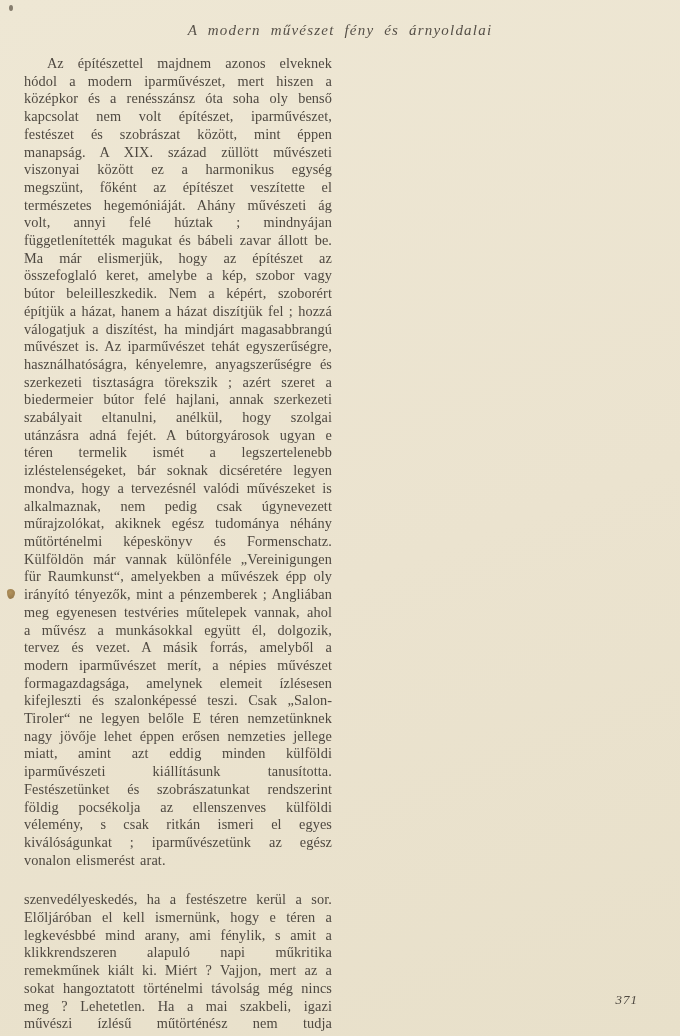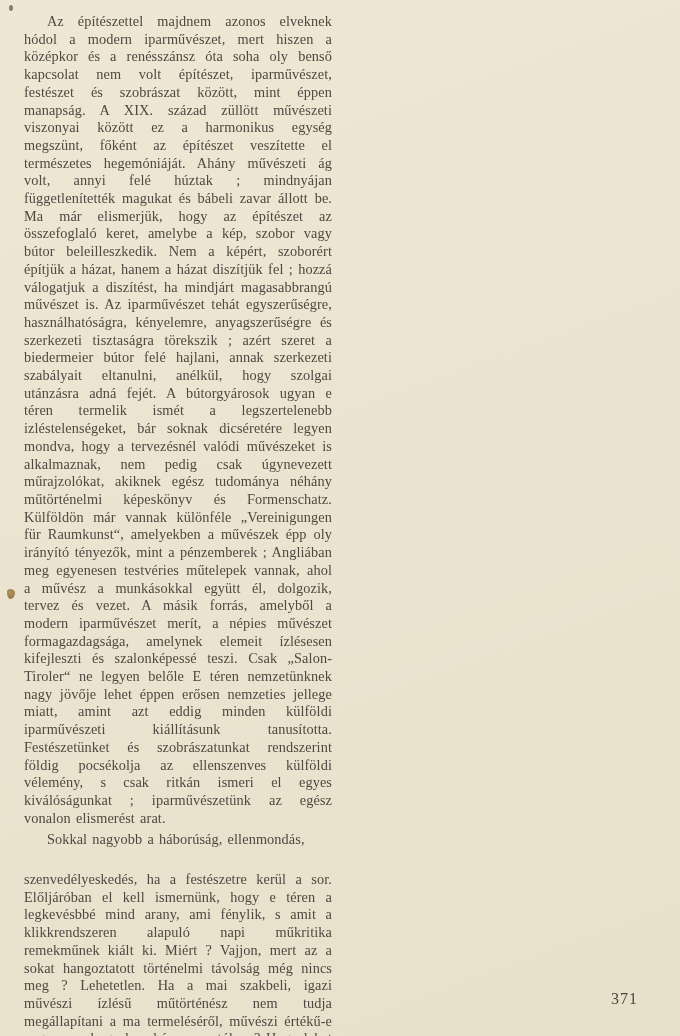--- a/index.html
+++ b/index.html
@@ -42,23 +42,24 @@
     hyphens: auto;
   }
   .col p { margin: 0; }
   .col p.indent { text-indent: 1.6em; }
   .col p + p { margin-top: 4px; }
 
   .page-number {
     position: absolute;
     right: 42px;
     bottom: 28px;
-    font-size: 16px;
+    font-size: 13px;
     letter-spacing: 1px;
     color: #4e4840;
+    font-style: italic;
   }
 
   
   .speck-top-left {
     position: absolute; left: 9px; top: 5px;
     width: 4px; height: 6px;
     background: #6b6354; border-radius: 50%;
     opacity: .8;
   }
   .ink-blot {
@@ -67,26 +68,26 @@
     background: radial-gradient(circle at 40% 35%, #a98549, #7e5d2c);
     border-radius: 46% 54% 60% 40% / 30% 40% 60% 70%;
     opacity: .85;
   }
 </style>
 </head>
 <body>
 
 <div class="page">
 
+  <div class="running-header">A modern művészet fény és árnyoldalai</div>
 
   <div class="columns">
 
     <div class="col">
       <p class="indent">Az építészettel majdnem azonos elveknek hódol a modern iparművészet, mert hiszen a középkor és a renésszánsz óta soha oly benső kapcsolat nem volt építészet, iparművészet, festészet és szobrászat között, mint éppen manapság. A XIX. század züllött művészeti viszonyai között ez a harmonikus egység megszünt, főként az építészet veszítette el természetes hegemóniáját. Ahány művészeti ág volt, annyi felé húztak ; mindnyájan függetlenítették magukat és bábeli zavar állott be. Ma már elismerjük, hogy az építészet az összefoglaló keret, amelybe a kép, szobor vagy bútor beleilleszkedik. Nem a képért, szoborért építjük a házat, hanem a házat diszítjük fel ; hozzá válogatjuk a diszítést, ha mindjárt magasabbrangú művészet is. Az iparművészet tehát egyszerűségre, használhatóságra, kényelemre, anyagszerűségre és szerkezeti tisztaságra törekszik ; azért szeret a biedermeier bútor felé hajlani, annak szerkezeti szabályait eltanulni, anélkül, hogy szolgai utánzásra adná fejét. A bútorgyárosok ugyan e téren termelik ismét a legszertelenebb izléstelenségeket, bár soknak dicséretére legyen mondva, hogy a tervezésnél valódi művészeket is alkalmaznak, nem pedig csak úgynevezett műrajzolókat, akiknek egész tudománya néhány műtörténelmi képeskönyv és Formenschatz. Külföldön már vannak különféle „Vereinigungen für Raumkunst“, amelyekben a művészek épp oly irányító tényezők, mint a pénzemberek ; Angliában meg egyenesen testvéries műtelepek vannak, ahol a művész a munkásokkal együtt él, dolgozik, tervez és vezet. A másik forrás, amelyből a modern iparművészet merít, a népies művészet formagazdagsága, amelynek elemeit ízlésesen kifejleszti és szalonképessé teszi. Csak „Salon-Tiroler“ ne legyen belőle E téren nemzetünknek nagy jövője lehet éppen erősen nemzeties jellege miatt, amint azt eddig minden külföldi iparművészeti kiállításunk tanusította. Festészetünket és szobrászatunkat rendszerint földig pocsékolja az ellenszenves külföldi vélemény, s csak ritkán ismeri el egyes kiválóságunkat ; iparművészetünk az egész vonalon elismerést arat.</p>
-      <p class="indent">Sokkal nagyobb a háborúság, ellenmondás,</p>
     </div>
 
     <div class="col">
       <p>szenvedélyeskedés, ha a festészetre kerül a sor. Előljáróban el kell ismernünk, hogy e téren a legkevésbbé mind arany, ami fénylik, s amit a klikkrendszeren alapuló napi műkritika remekműnek kiált ki. Miért ? Vajjon, mert az a sokat hangoztatott történelmi távolság még nincs meg ? Lehetetlen. Ha a mai szakbeli, igazi művészi ízlésű műtörténész nem tudja megállapítani a ma termeléséről, művészi értékű-e vagy sem, hogy lesz képes az utókor ? Hogy lehet akkor bizakodni a műtörténésznek a multra vonatkozó ítéletében ? Itt nincs arról szó, amiről a történetírásnál lehet, hogy még több adat jut idővel napvilágra, amely valamely történelmi eseményt jobban megvilágít és tisztába hoz. A művészet terén teljesen befejezett műtárgyról kell ítéletet mondani, ami soha sem fog többé megváltozni ; arról tehát ma vagy századok mulva egyként lehet és kell véleményt mondani tudni. Csak egy változhatik idővel : az egész kor produktumát egység szempontból, filozófikus együvéfoglalással tudjuk beállítani és tárgyalni, de nem az egyes művek értékelése. Ez az elv csak a kis kaliberűek mentsvára, akik időt akarnak nyerni, míg mások ítéletét összehalmozhatják, s e mankókon indulhatnak el. Ezek szokták kenetteljesen a klasszikus multnak remekműveit hánytorgatni a modernekkel szemben, pedig voltaképpen azt sem értik, mert akkor tudnák, hogy a modern impresszionista festészet gyökérszálai lenyúlnak a klasszikus középkorba, sőt az antik hellén-római művészetig, s az impresszionista művészet kárhoztatásával nem kisebb művészeket kellene kitörölni a művészettörténelemből, mint az egész XVI—XVIII. századi velencei iskolát, a spanyol festészet fő mestereit, El Grecot és Velasquezt, a németalföldieket Frans Halssal, Rembrandttal, Rubenssel és sok más egyebekkel, akik mind kifejezett impresszionista festészek voltak ; sőt a pleinairizmus sem valami egészen új találmány, elvétve bár, de megtaláljuk az antik pikturában, az ó-keresztény mozaikművészetben, a renaissance csarnokaiban. De ami ott velejáró vagy egyenlő rangú tényező, az a modern művészetben különös kultusz tárgya lesz, s a művészet a szabadvilágítást</p>
     </div>
 
   </div>
 
   <span class="speck-top-left"></span>
   <span class="ink-blot"></span>

